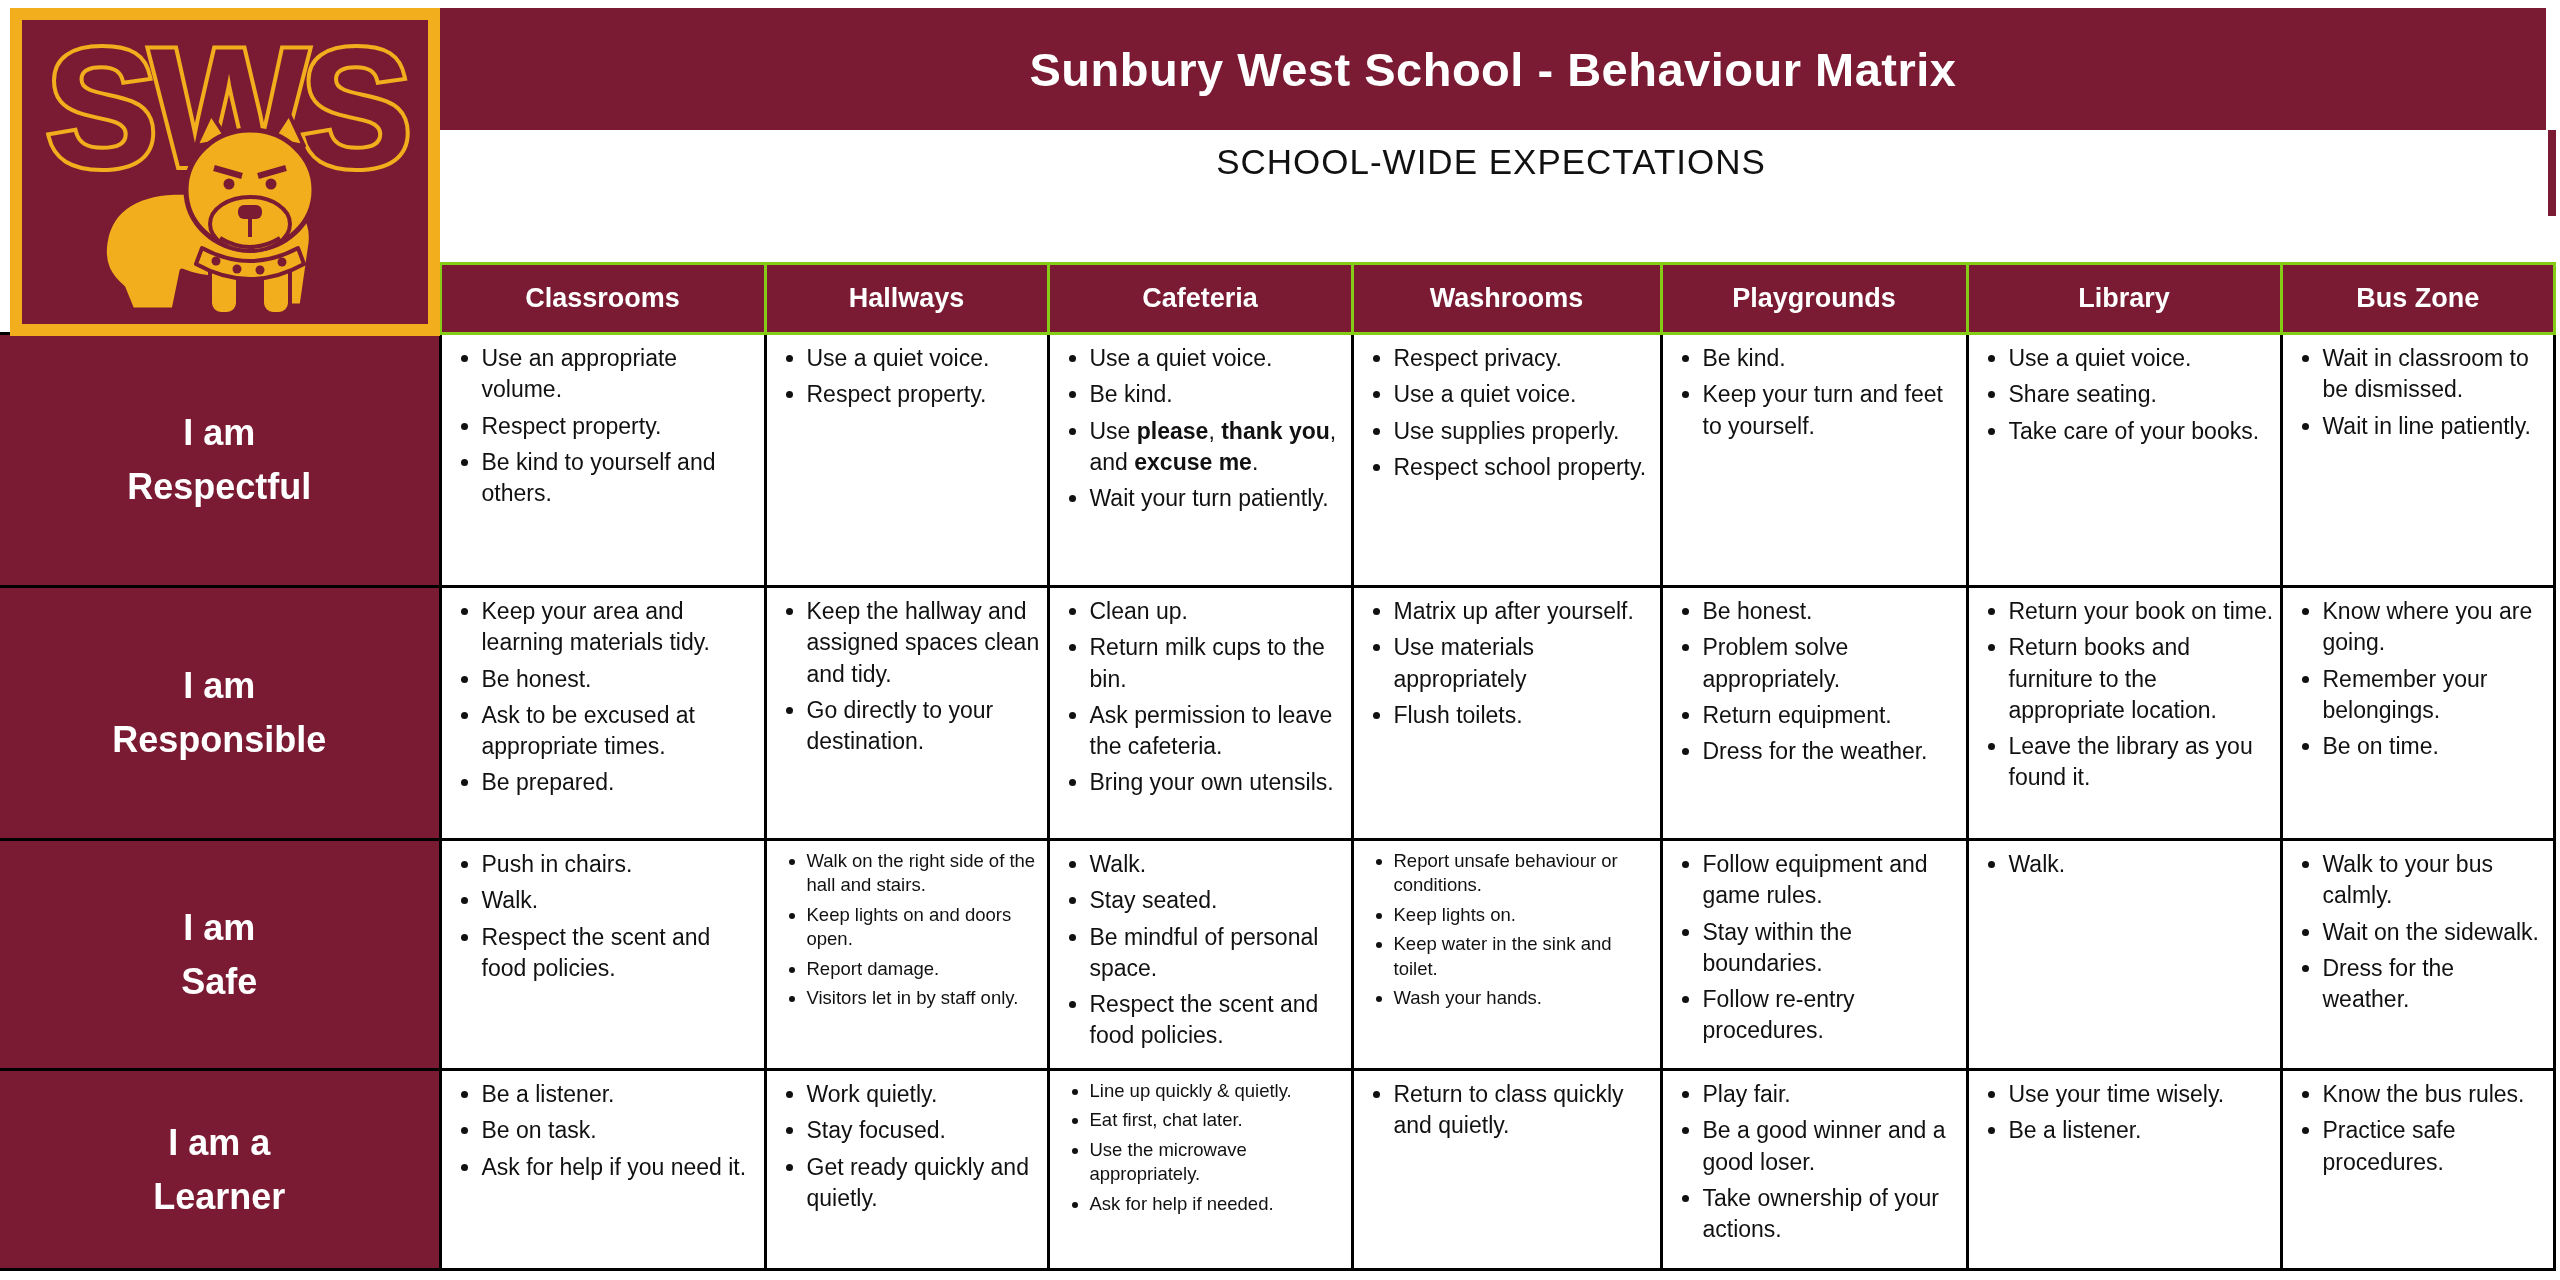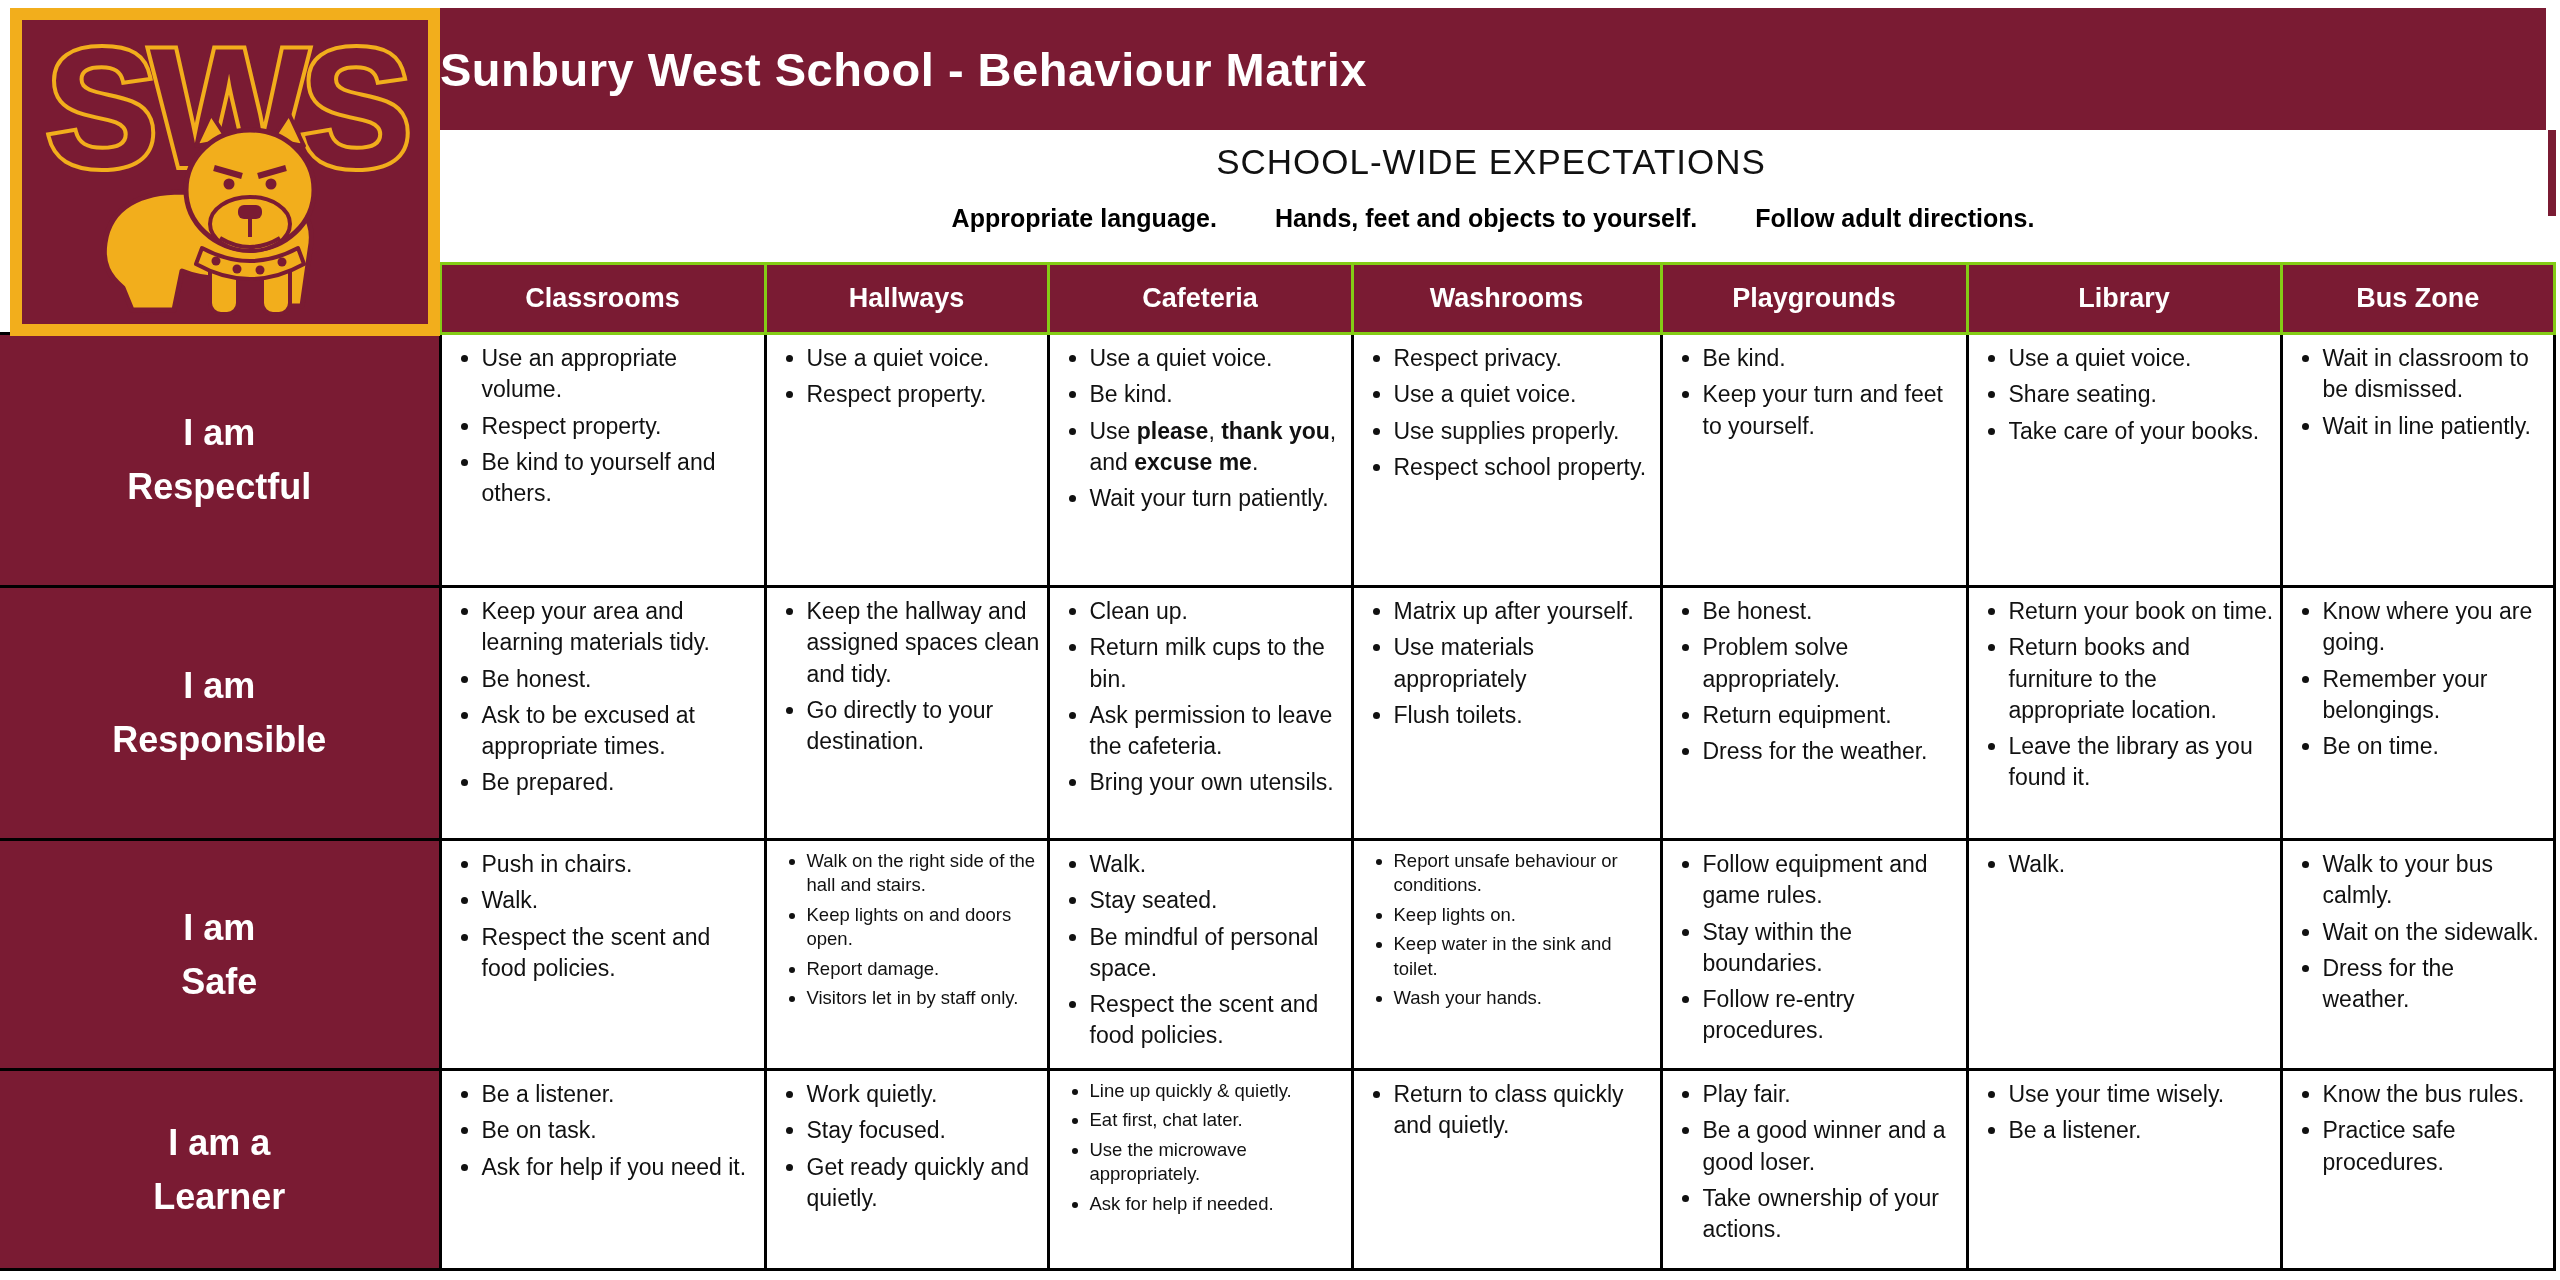--- a/index.html
+++ b/index.html
@@ -11,21 +11,21 @@
     overflow:hidden;
   }
   
   .logo{
     position:absolute;left:10px;top:8px;width:430px;height:328px;z-index:3;
   }
   
   .banner{
     position:absolute;left:440px;top:8px;width:2106px;height:122px;
     background:#7A1B33;
-    display:flex;align-items:center;justify-content:flex-start;z-index:1;
+    display:flex;align-items:center;justify-content:center;z-index:1;
   }
   .banner h1{
     margin:0;color:#ffffff;font-size:47px;font-weight:bold;letter-spacing:.5px;
   }
   .schoolwide{
     position:absolute;left:438px;top:142px;width:2106px;
     text-align:center;color:#111111;font-size:35px;font-weight:400;letter-spacing:1px;
   }
   .expect-line{
     position:absolute;left:440px;top:204px;width:2106px;
@@ -100,25 +100,20 @@
       <circle cx="272" cy="254" r="4.5" fill="#7A1B33"></circle>
     </g>
   </svg>
 
   <div class="banner">
     <h1>Sunbury West School - Behaviour Matrix</h1>
   </div>
   <div class="right-strip"></div>
 
   <div class="schoolwide">SCHOOL-WIDE EXPECTATIONS</div>
-  <div class="expect-line">
-    <span>Appropriate language.</span>
-    <span>Hands, feet and objects to yourself.</span>
-    <span>Follow adult directions.</span>
-  </div>
 
   <table class="matrix">
     <colgroup>
       <col style="width:440px">
         <col style="width:325px">
         <col style="width:283px">
         <col style="width:304px">
       <col style="width:309px">
         <col style="width:306px">
         <col style="width:314px">

